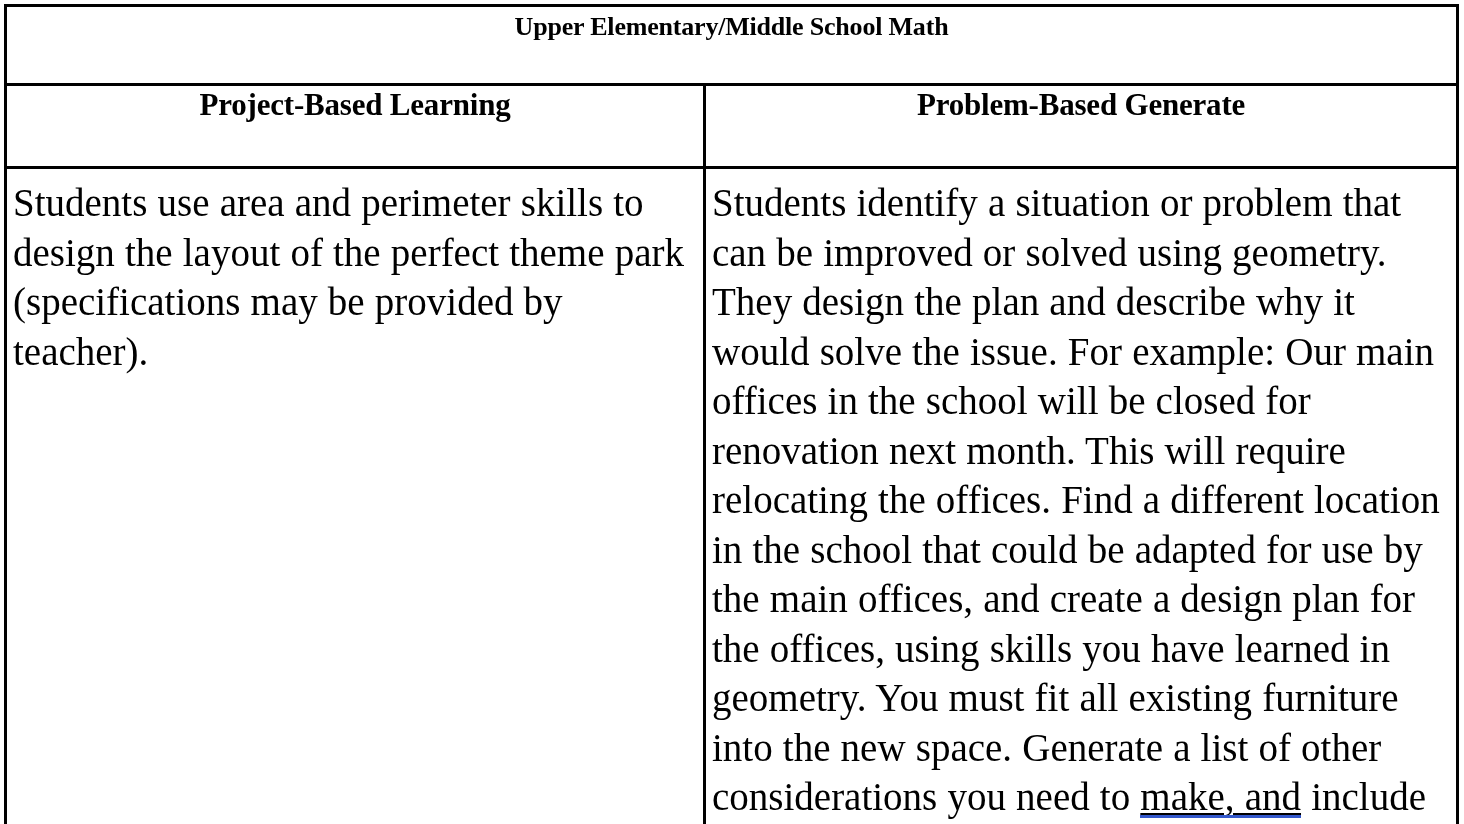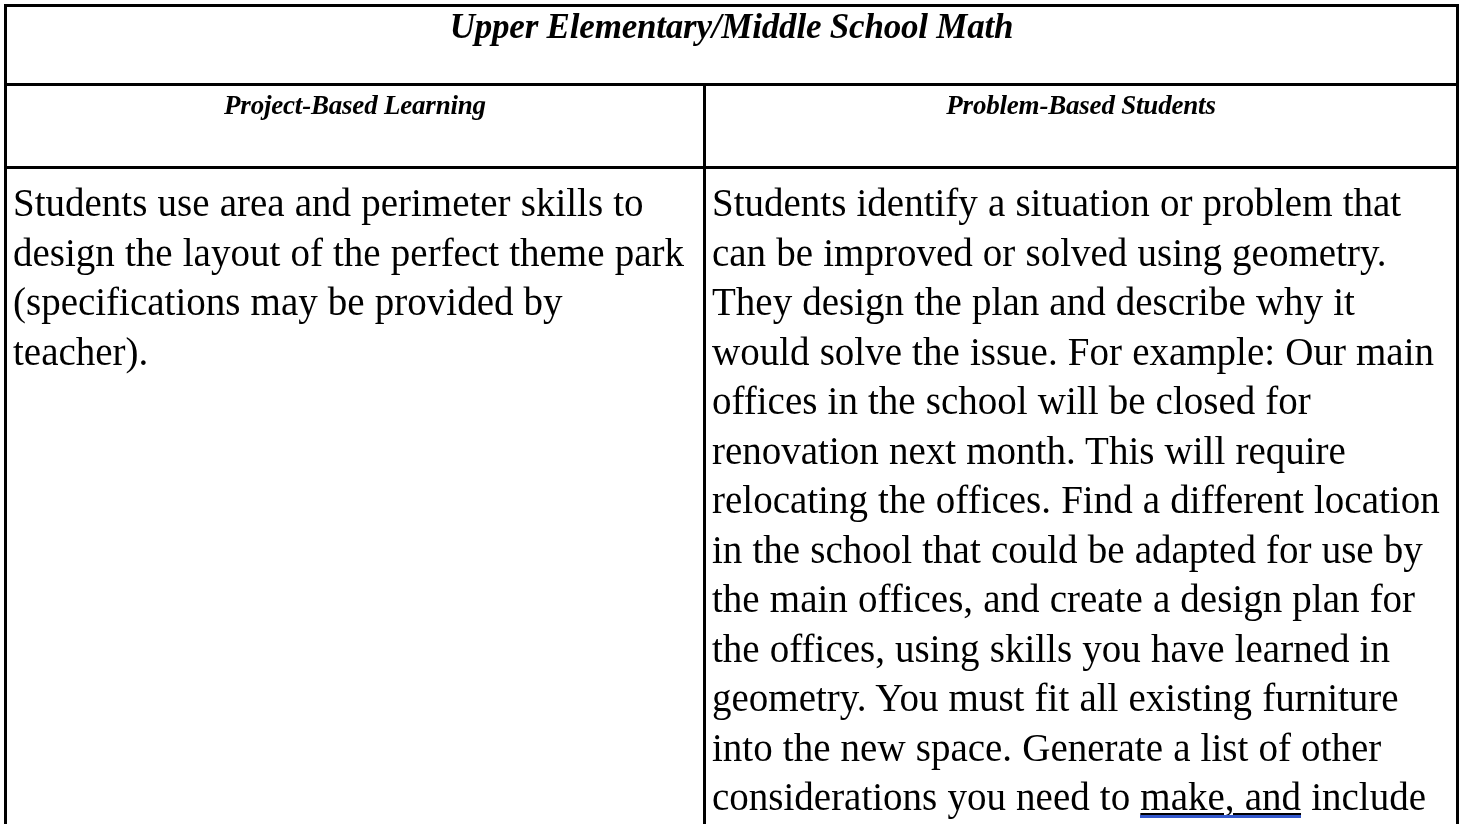--- a/index.html
+++ b/index.html
@@ -42,37 +42,35 @@
   }
 
   
   .title-cell {
     height: 76px;
     text-align: center;
     vertical-align: middle;
   }
   .title-text {
     font-weight: bold;
-    font-style: italic;
-    font-size: 35px;
+    font-size: 26px;
     line-height: 40px;
     letter-spacing: -0.2px;
     display: inline-block;
   }
 
   
   .colhead-cell {
     height: 80px;
     text-align: center;
     vertical-align: middle;
   }
   .colhead-text {
     font-weight: bold;
-    font-style: italic;
-    font-size: 27px;
+    font-size: 31px;
     line-height: 38px;
     letter-spacing: -0.2px;
     display: inline-block;
   }
 
   
   .body-cell {
     vertical-align: top;
     height: 642px;
   }
@@ -123,21 +121,21 @@
       <tr>
         <td class="title-cell" colspan="2">
           <span class="title-text">Upper Elementary/Middle School Math</span>
         </td>
       </tr>
       <tr>
         <td class="colhead-cell">
           <span class="colhead-text">Project-Based Learning</span>
         </td>
         <td class="colhead-cell">
-          <span class="colhead-text">Problem-Based Students</span>
+          <span class="colhead-text">Problem-Based Generate</span>
         </td>
       </tr>
       <tr>
         <td class="body-cell">
           <div class="body-text">Students use area and perimeter skills to design the layout of the perfect theme park (specifications may be provided by teacher).</div>
         </td>
         <td class="body-cell">
           <div class="body-text"><span>Students identify a situation or problem that can be improved or solved using geometry. They design the plan and describe why it would solve the issue. For example: Our main offices in the school will be closed for renovation next month. This will require relocating the offices. Find a different location in the school that could be adapted for use by the main offices, and create a design plan for the offices, using skills you have learned in geometry. You must fit all existing furniture into the new space. Generate a list of other considerations you need to </span><span class="grammar-mark">make, and</span><span> include your solutions.</span></div>
         </td>
       </tr>

